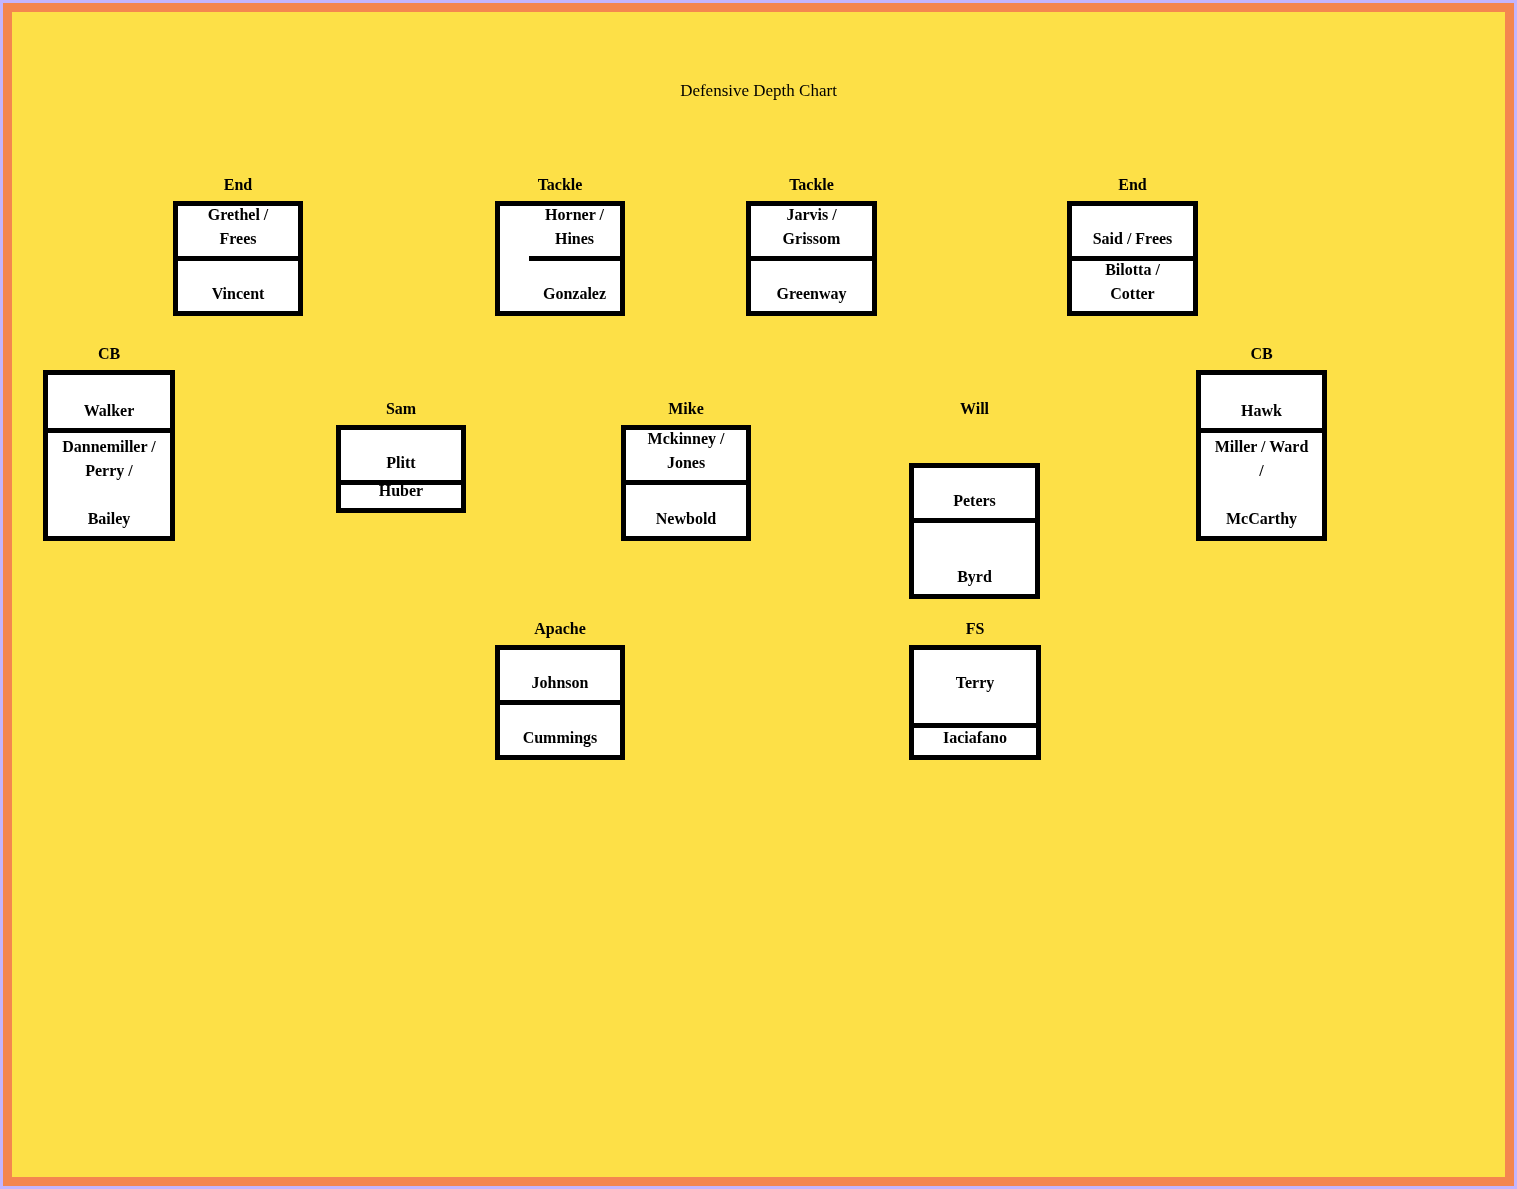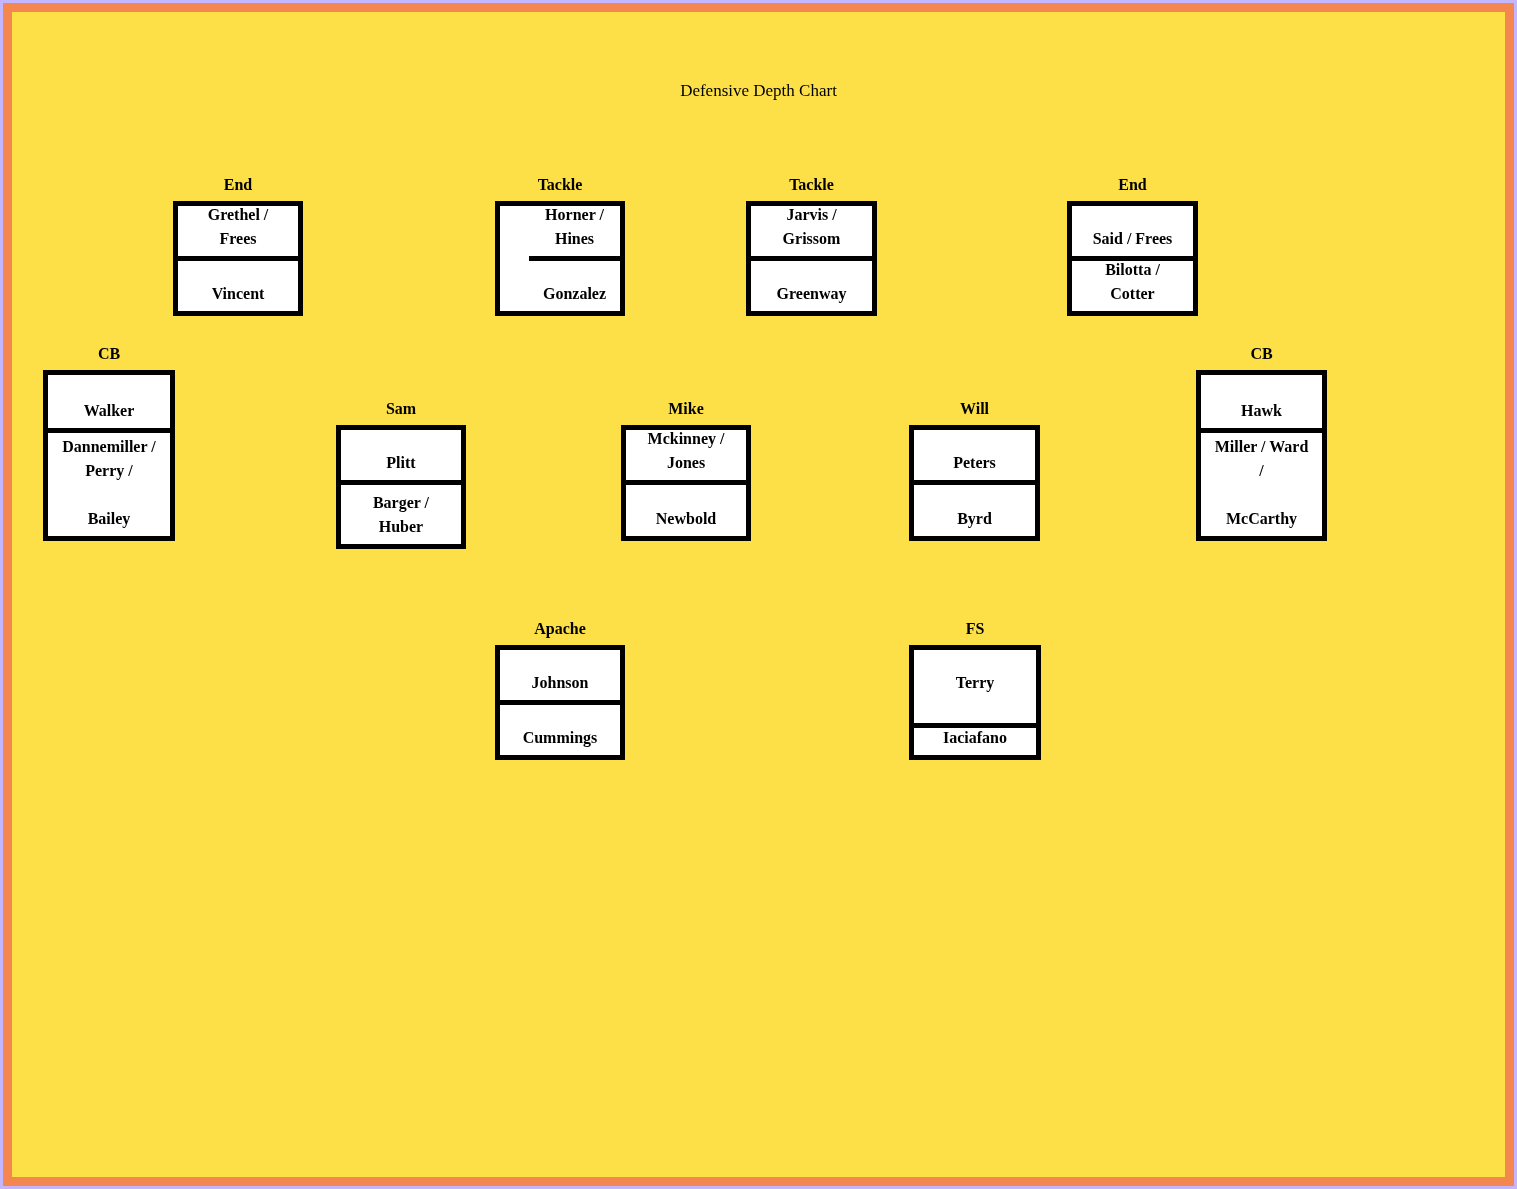--- a/index.html
+++ b/index.html
@@ -139,21 +139,21 @@
           <span class="line">Dannemiller /</span>
           <span class="line">Perry /</span>
           <span class="line"></span>
           <span class="line">Bailey</span>
         </div>
       </div>
     </div>
 
     <div class="pos-group" style="left:333px; top:395px; width:130px;">
       <div class="pos-label">Sam</div>
-      <div class="depth-box" style="height:124px;">
+      <div class="depth-box" style="height:88px;">
         <div class="cell cell-top">
           <span class="line">Plitt</span>
         </div>
         <div class="cell cell-bottom">
           <span class="line">Barger /</span>
           <span class="line">Huber</span>
         </div>
       </div>
     </div>
 
@@ -165,21 +165,21 @@
           <span class="line">Jones</span>
         </div>
         <div class="cell cell-bottom">
           <span class="line">Newbold</span>
         </div>
       </div>
     </div>
 
     <div class="pos-group" style="left:906px; top:395px; width:131px;">
       <div class="pos-label">Will</div>
-      <div class="depth-box" style="height:116px;">
+      <div class="depth-box" style="height:136px;margin-top:38px;">
         <div class="cell cell-top">
           <span class="line">Peters</span>
         </div>
         <div class="cell cell-bottom">
           <span class="line">Byrd</span>
         </div>
       </div>
     </div>
 
     <div class="pos-group tall" style="left:1193px; top:340px; width:131px;">

